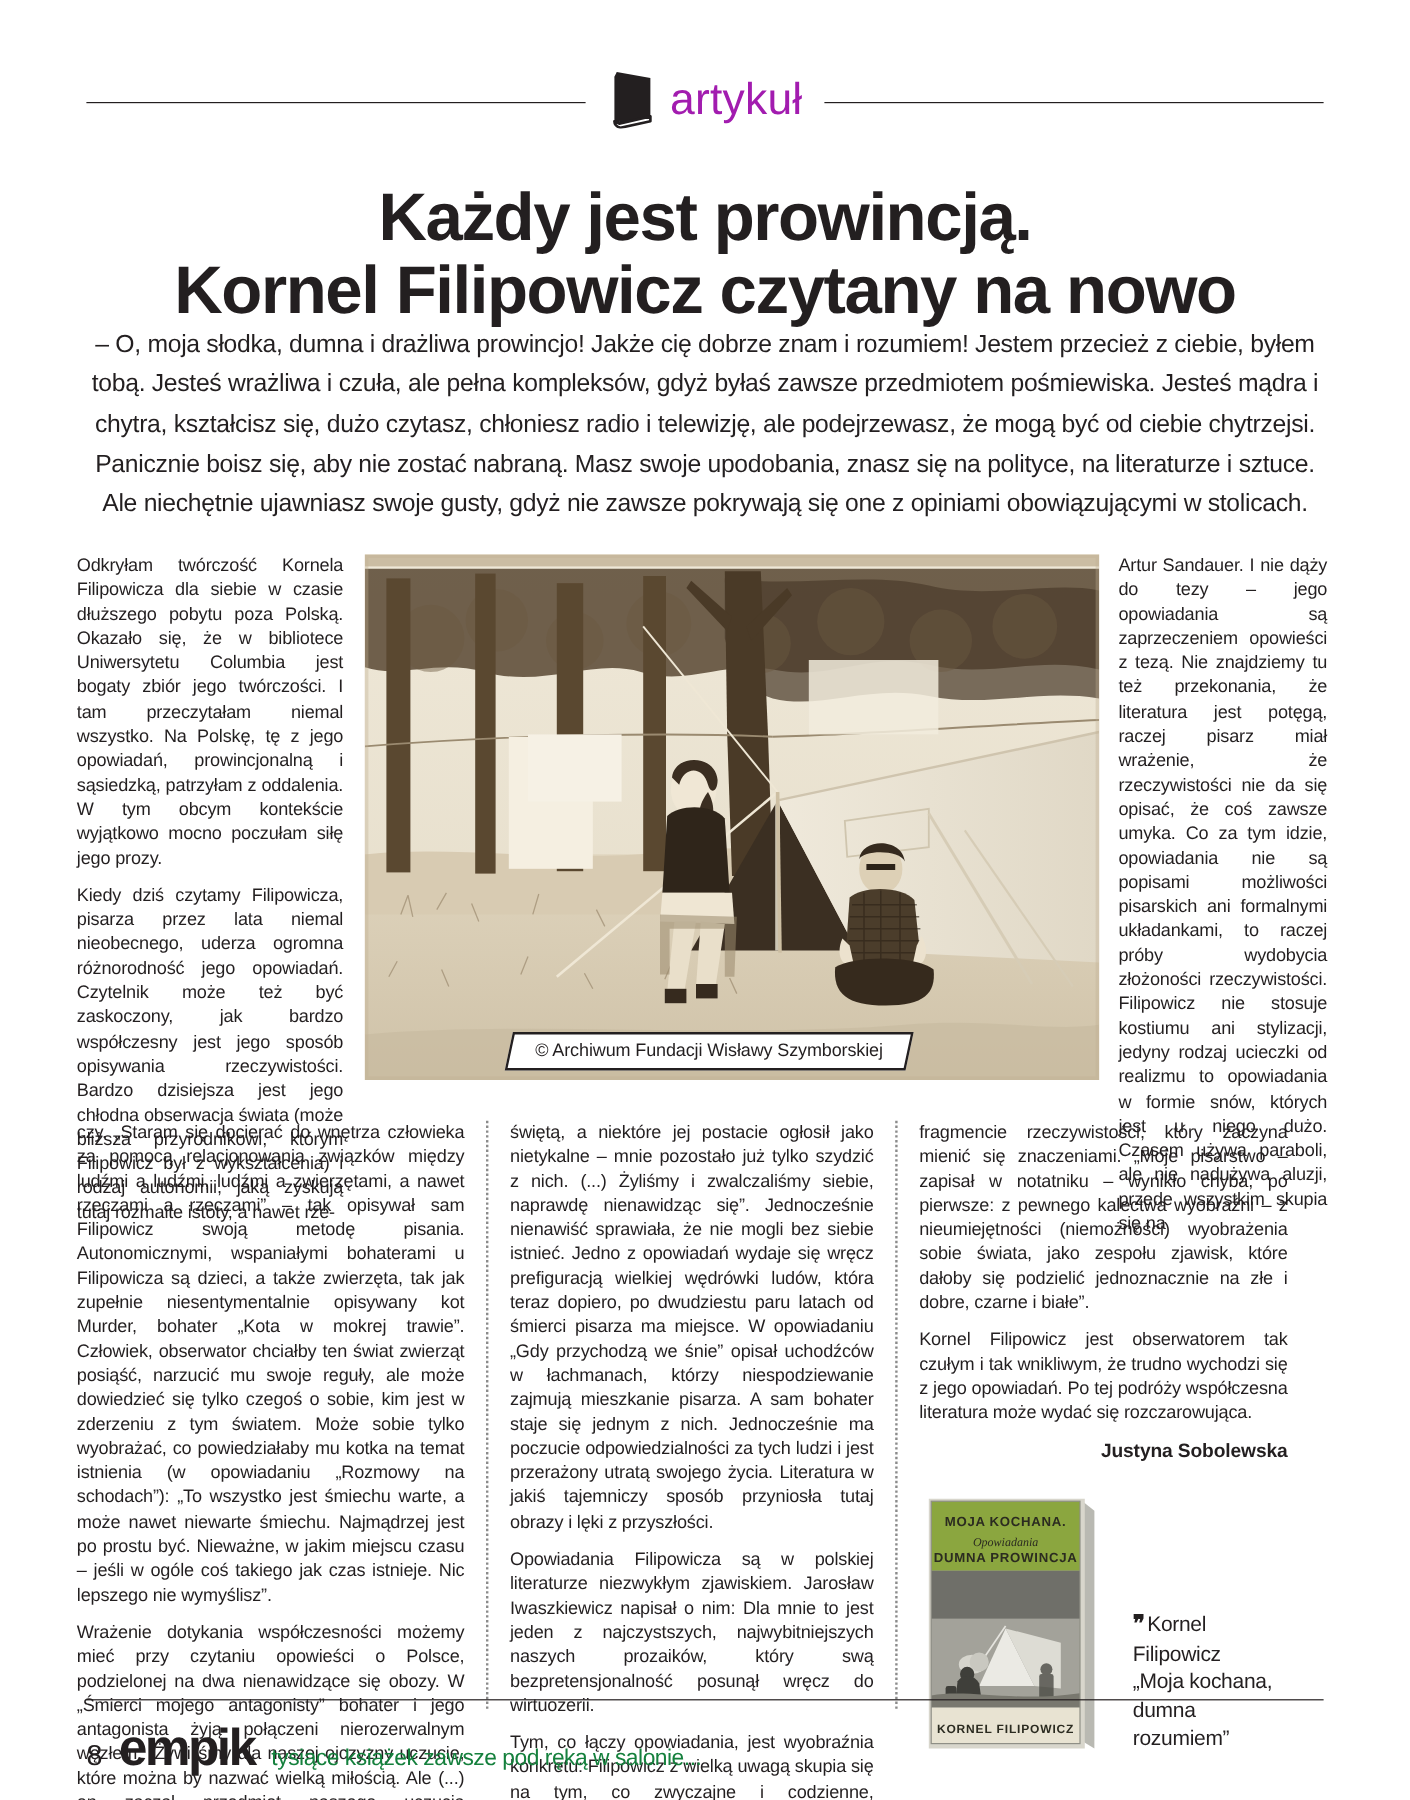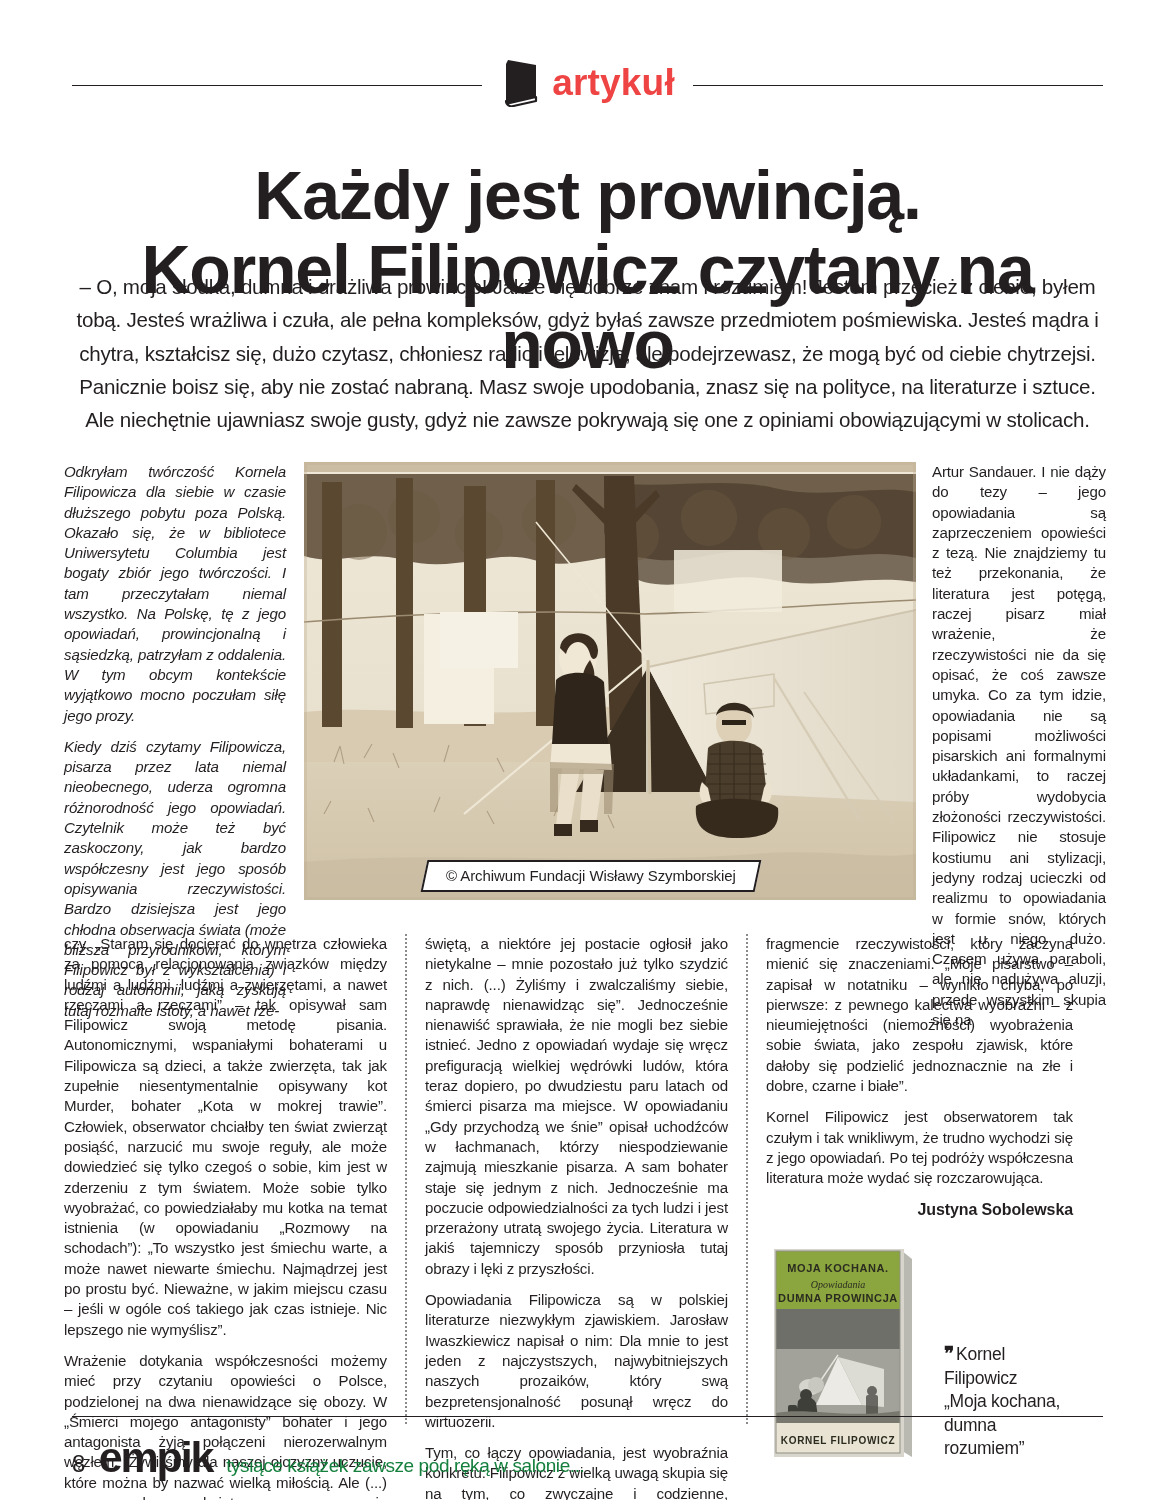--- a/index.html
+++ b/index.html
@@ -42,34 +42,34 @@
     display: flex;
     align-items: center;
     gap: 10px;
     flex: 0 0 auto;
     padding-bottom: 6px;
   }
   .book-icon { display:block; }
   .kicker-label {
     font-size: 37px;
     letter-spacing: 0.2px;
-    color: #ef4444;
+    color: #a21caf;
     line-height: 1;
-    font-weight: 700;
+    font-weight: 400;
   }
 
   
   .headline {
     position: absolute;
     top: 112px;
     left: 60px;
     right: 60px;
     text-align: center;
     font-weight: bold;
-    font-size: 68px;
+    font-size: 56px;
     line-height: 1.10;
     letter-spacing: -1.2px;
     color: #231f20;
   }
   .headline .l2 { display: block; }
 
   
   .lead {
     position: absolute;
     top: 270px;
@@ -90,21 +90,20 @@
     right: 56px;
     height: 438px;
     display: flex;
     gap: 0;
   }
   .col-narrow-left {
     width: 240px;
     flex: 0 0 240px;
     padding-right: 18px;
     box-sizing: border-box;
-    font-style: italic;
   }
   .photo-wrap {
     width: 612px;
     flex: 0 0 612px;
     position: relative;
   }
   .col-narrow-right {
     width: 190px;
     flex: 0 0 190px;
     padding-left: 16px;

